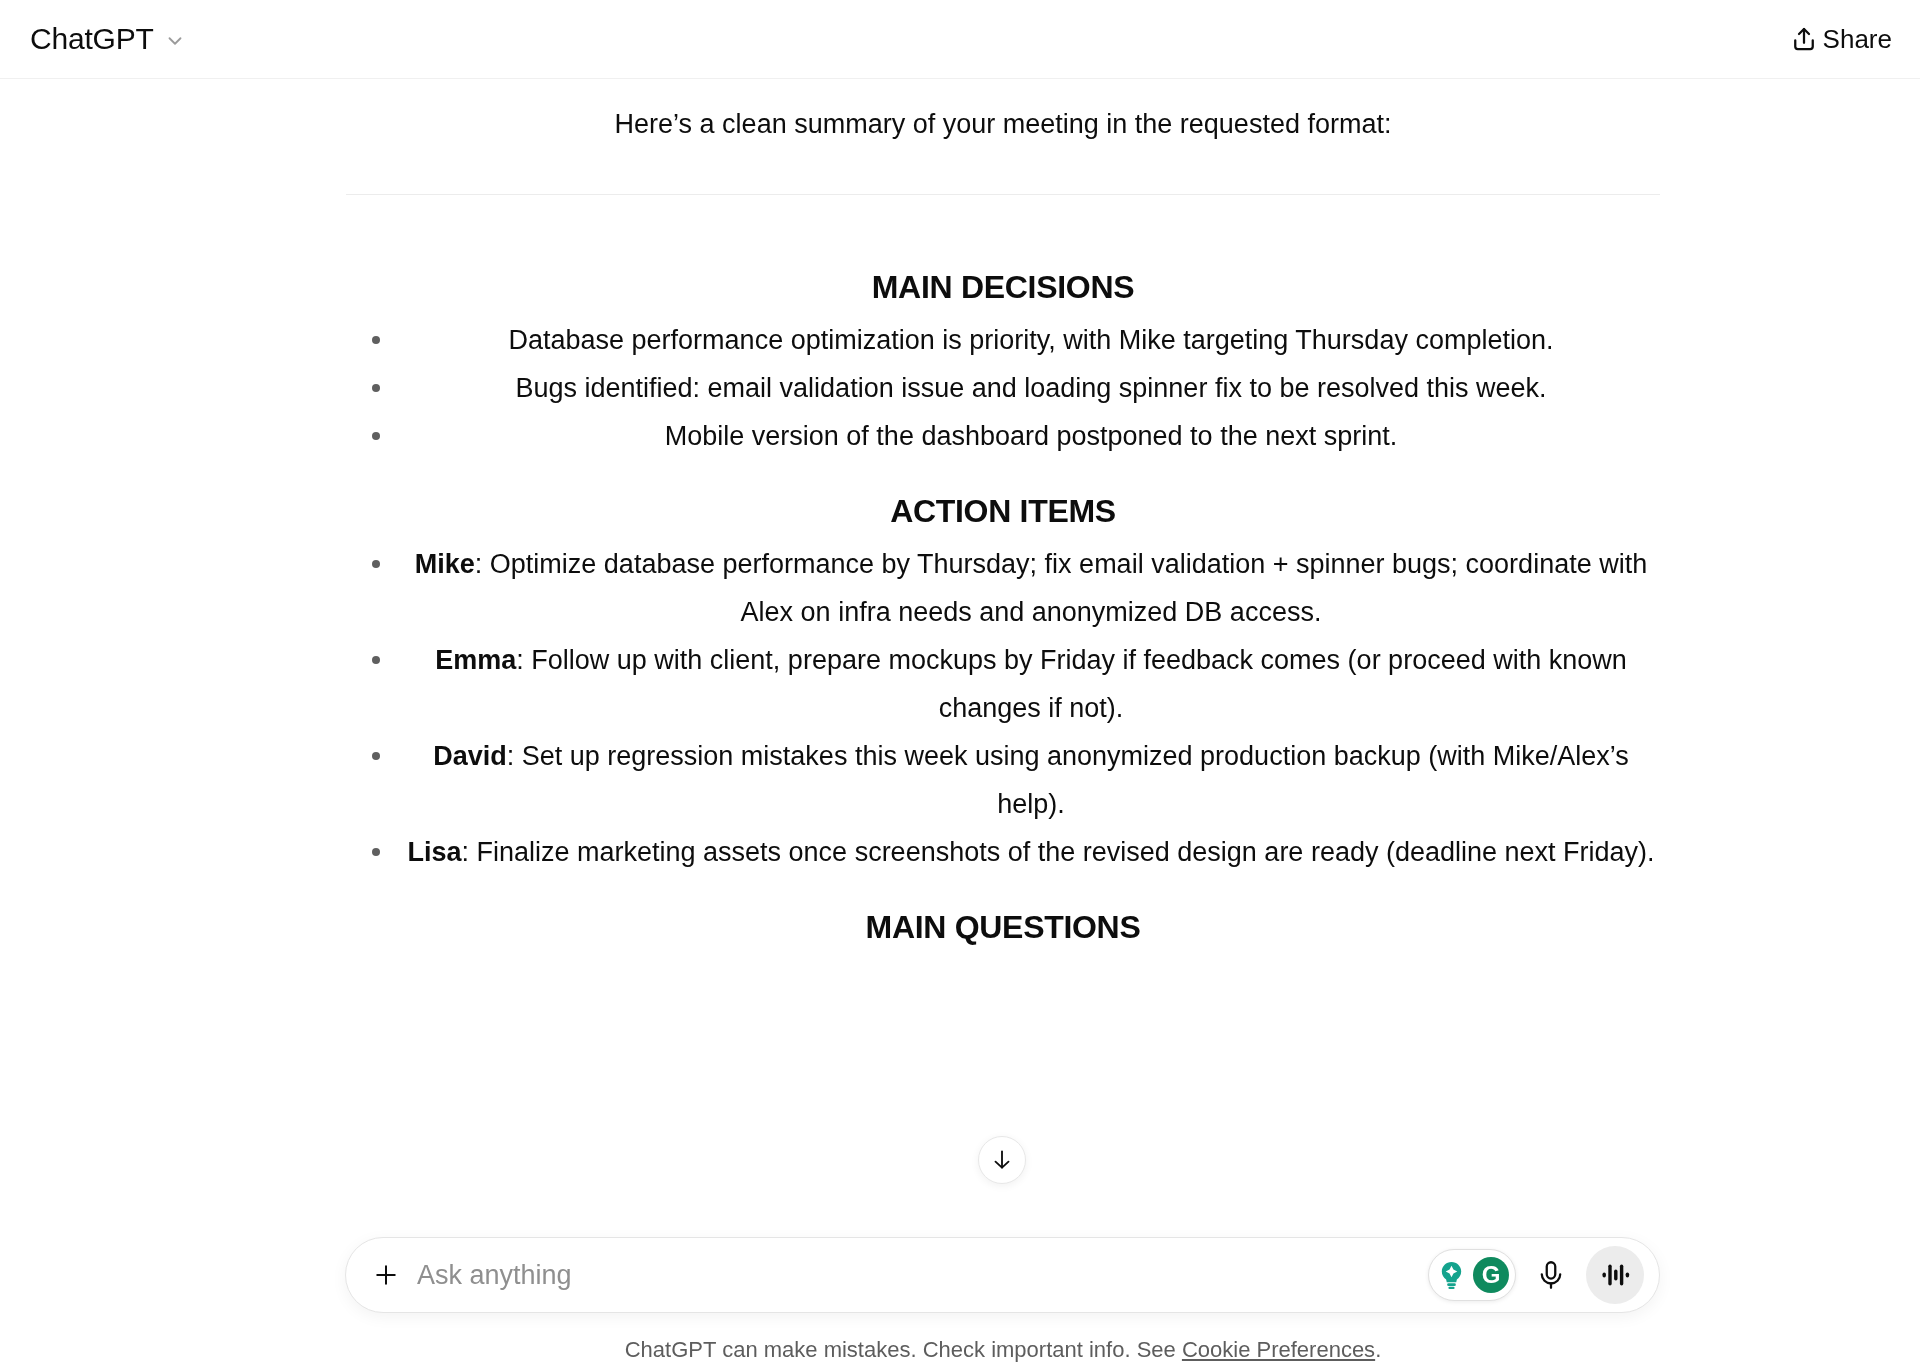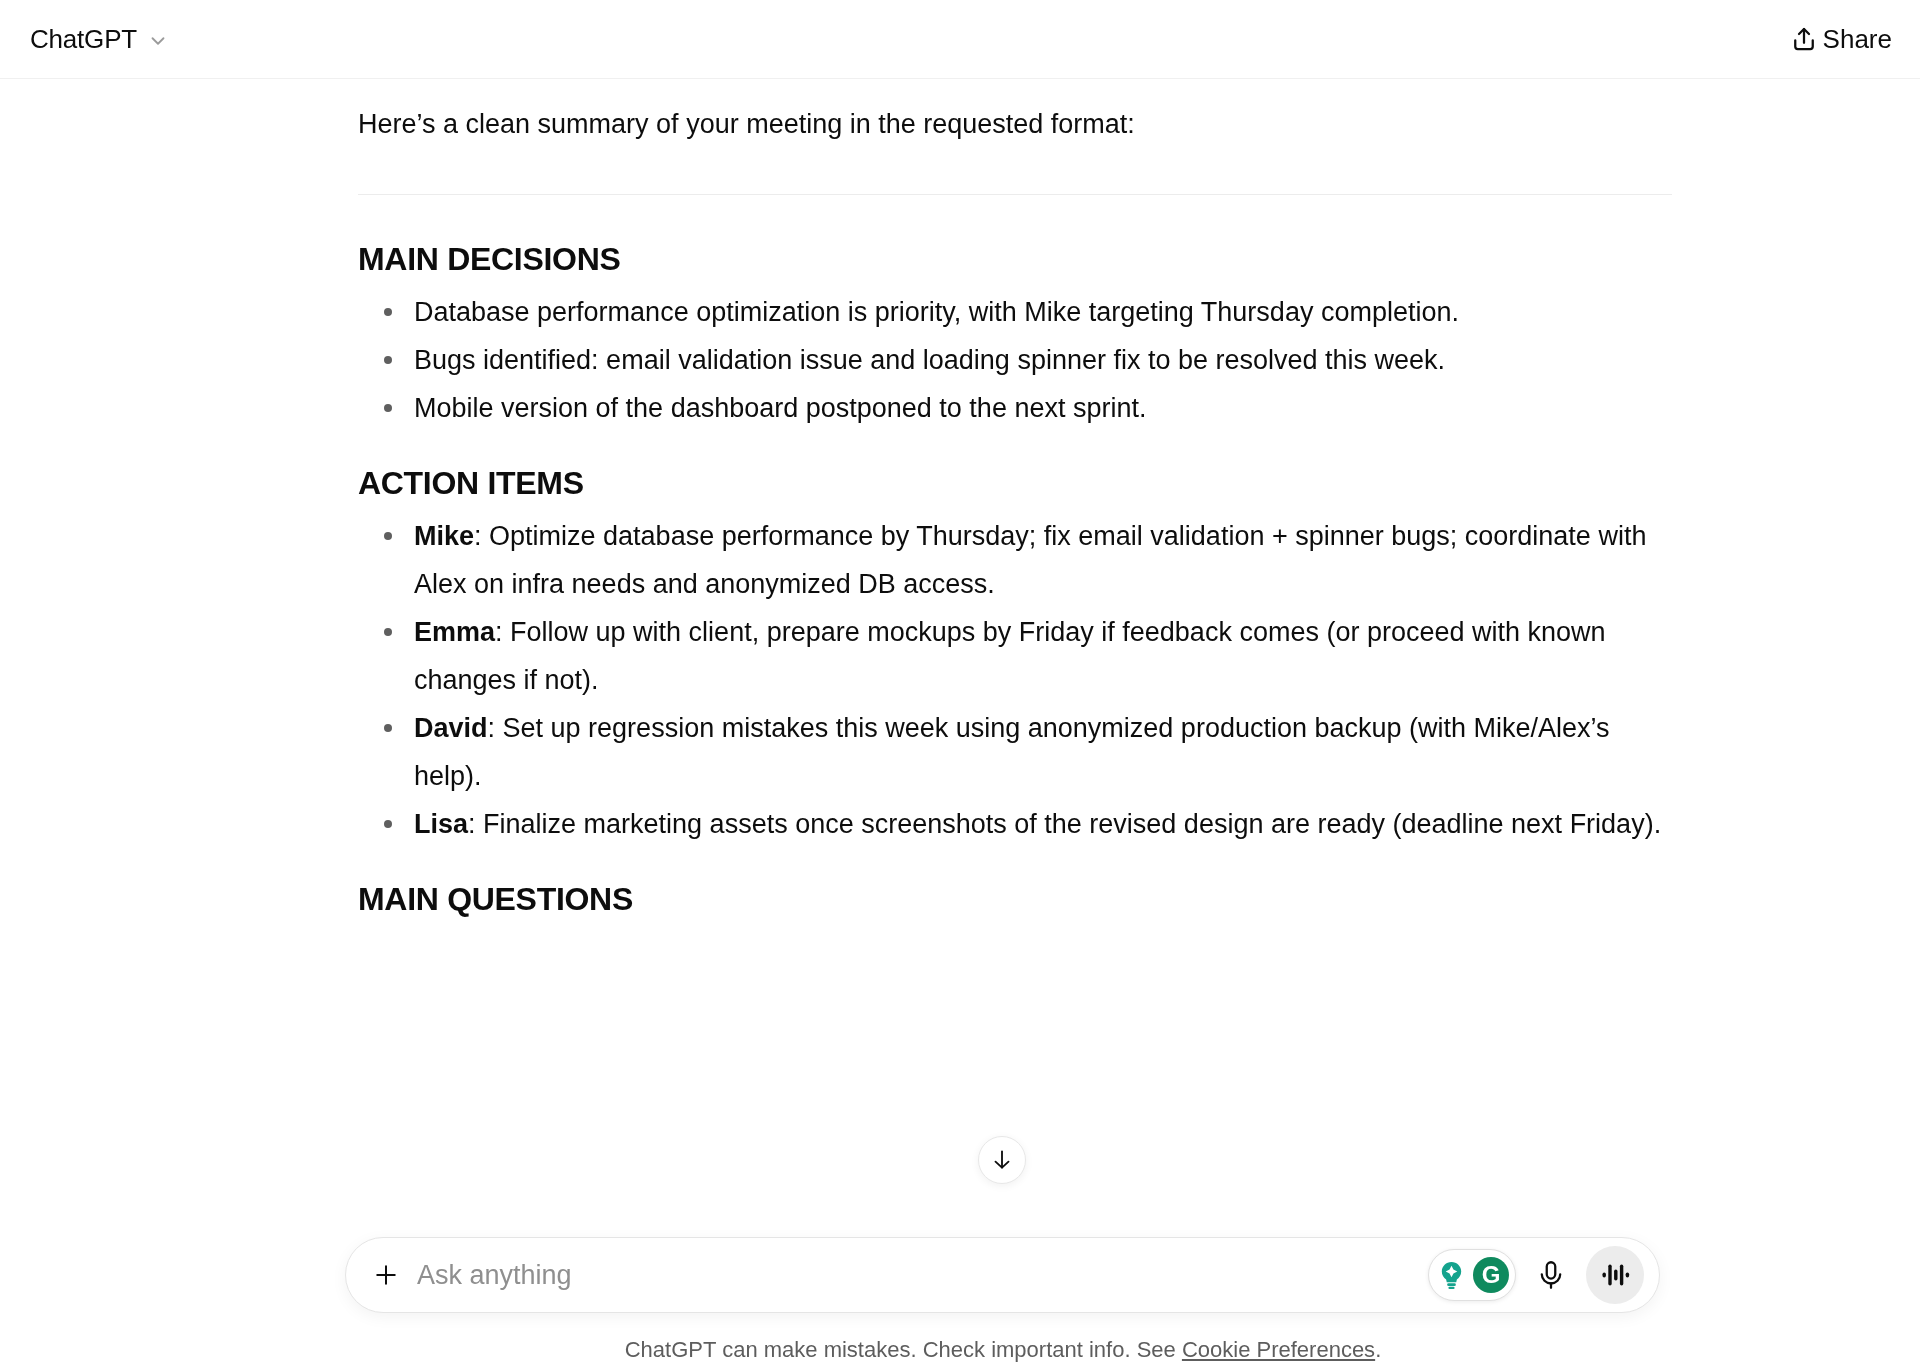--- a/index.html
+++ b/index.html
@@ -14,38 +14,38 @@
 
   
   .header {
     position: absolute; top: 0; left: 0; right: 0; height: 79px;
     display: flex; align-items: center; justify-content: space-between;
     padding: 0 28px 0 30px;
     border-bottom: 1px solid #f0f0f0;
     background: #fff;
   }
   .model-switcher { display: flex; align-items: center; gap: 10px; cursor: pointer; }
-  .app-title { font-size: 26px; font-weight: 500; letter-spacing: -0.2px; color: #0d0d0d; }
+  .app-title { font-size: 30px; font-weight: 500; letter-spacing: -0.2px; color: #0d0d0d; }
   .chevron { width: 22px; height: 22px; color: #9b9b9b; margin-top: 4px; }
   .share-btn {
     display: flex; align-items: center; gap: 4px;
     background: none; border: none; cursor: pointer;
     font-family: inherit; font-size: 26px; font-weight: 500; color: #0d0d0d;
   }
   .share-btn svg { width: 30px; height: 30px; }
 
   
-  .content { position: absolute; left: 358px; top: 79px; width: 1314px; }
+  .content { position: absolute; left: 346px; top: 79px; width: 1314px; text-align: center; }
   .intro { margin-top: 24px; font-size: 27px; line-height: 42px; color: #0d0d0d; }
   .divider { margin-top: 49px; border: none; border-top: 1px solid #ececec; height: 0; }
   .section-heading {
     font-size: 32px; line-height: 40px; font-weight: 700;
     letter-spacing: -0.3px; color: #0d0d0d;
   }
-  .section-heading.first { margin-top: 44px; }
+  .section-heading.first { margin-top: 72px; }
   .section-heading.later { margin-top: 31px; }
   ul.bullets { margin-top: 9px; padding-left: 56px; list-style: none; }
   ul.bullets li {
     position: relative; font-size: 27px; line-height: 48px; color: #0d0d0d;
   }
   ul.bullets li::before {
     content: ""; position: absolute; left: -30px; top: 20px;
     width: 8px; height: 8px; border-radius: 50%; background: #5f5f5f;
   }
   ul.bullets li strong { font-weight: 700; }

